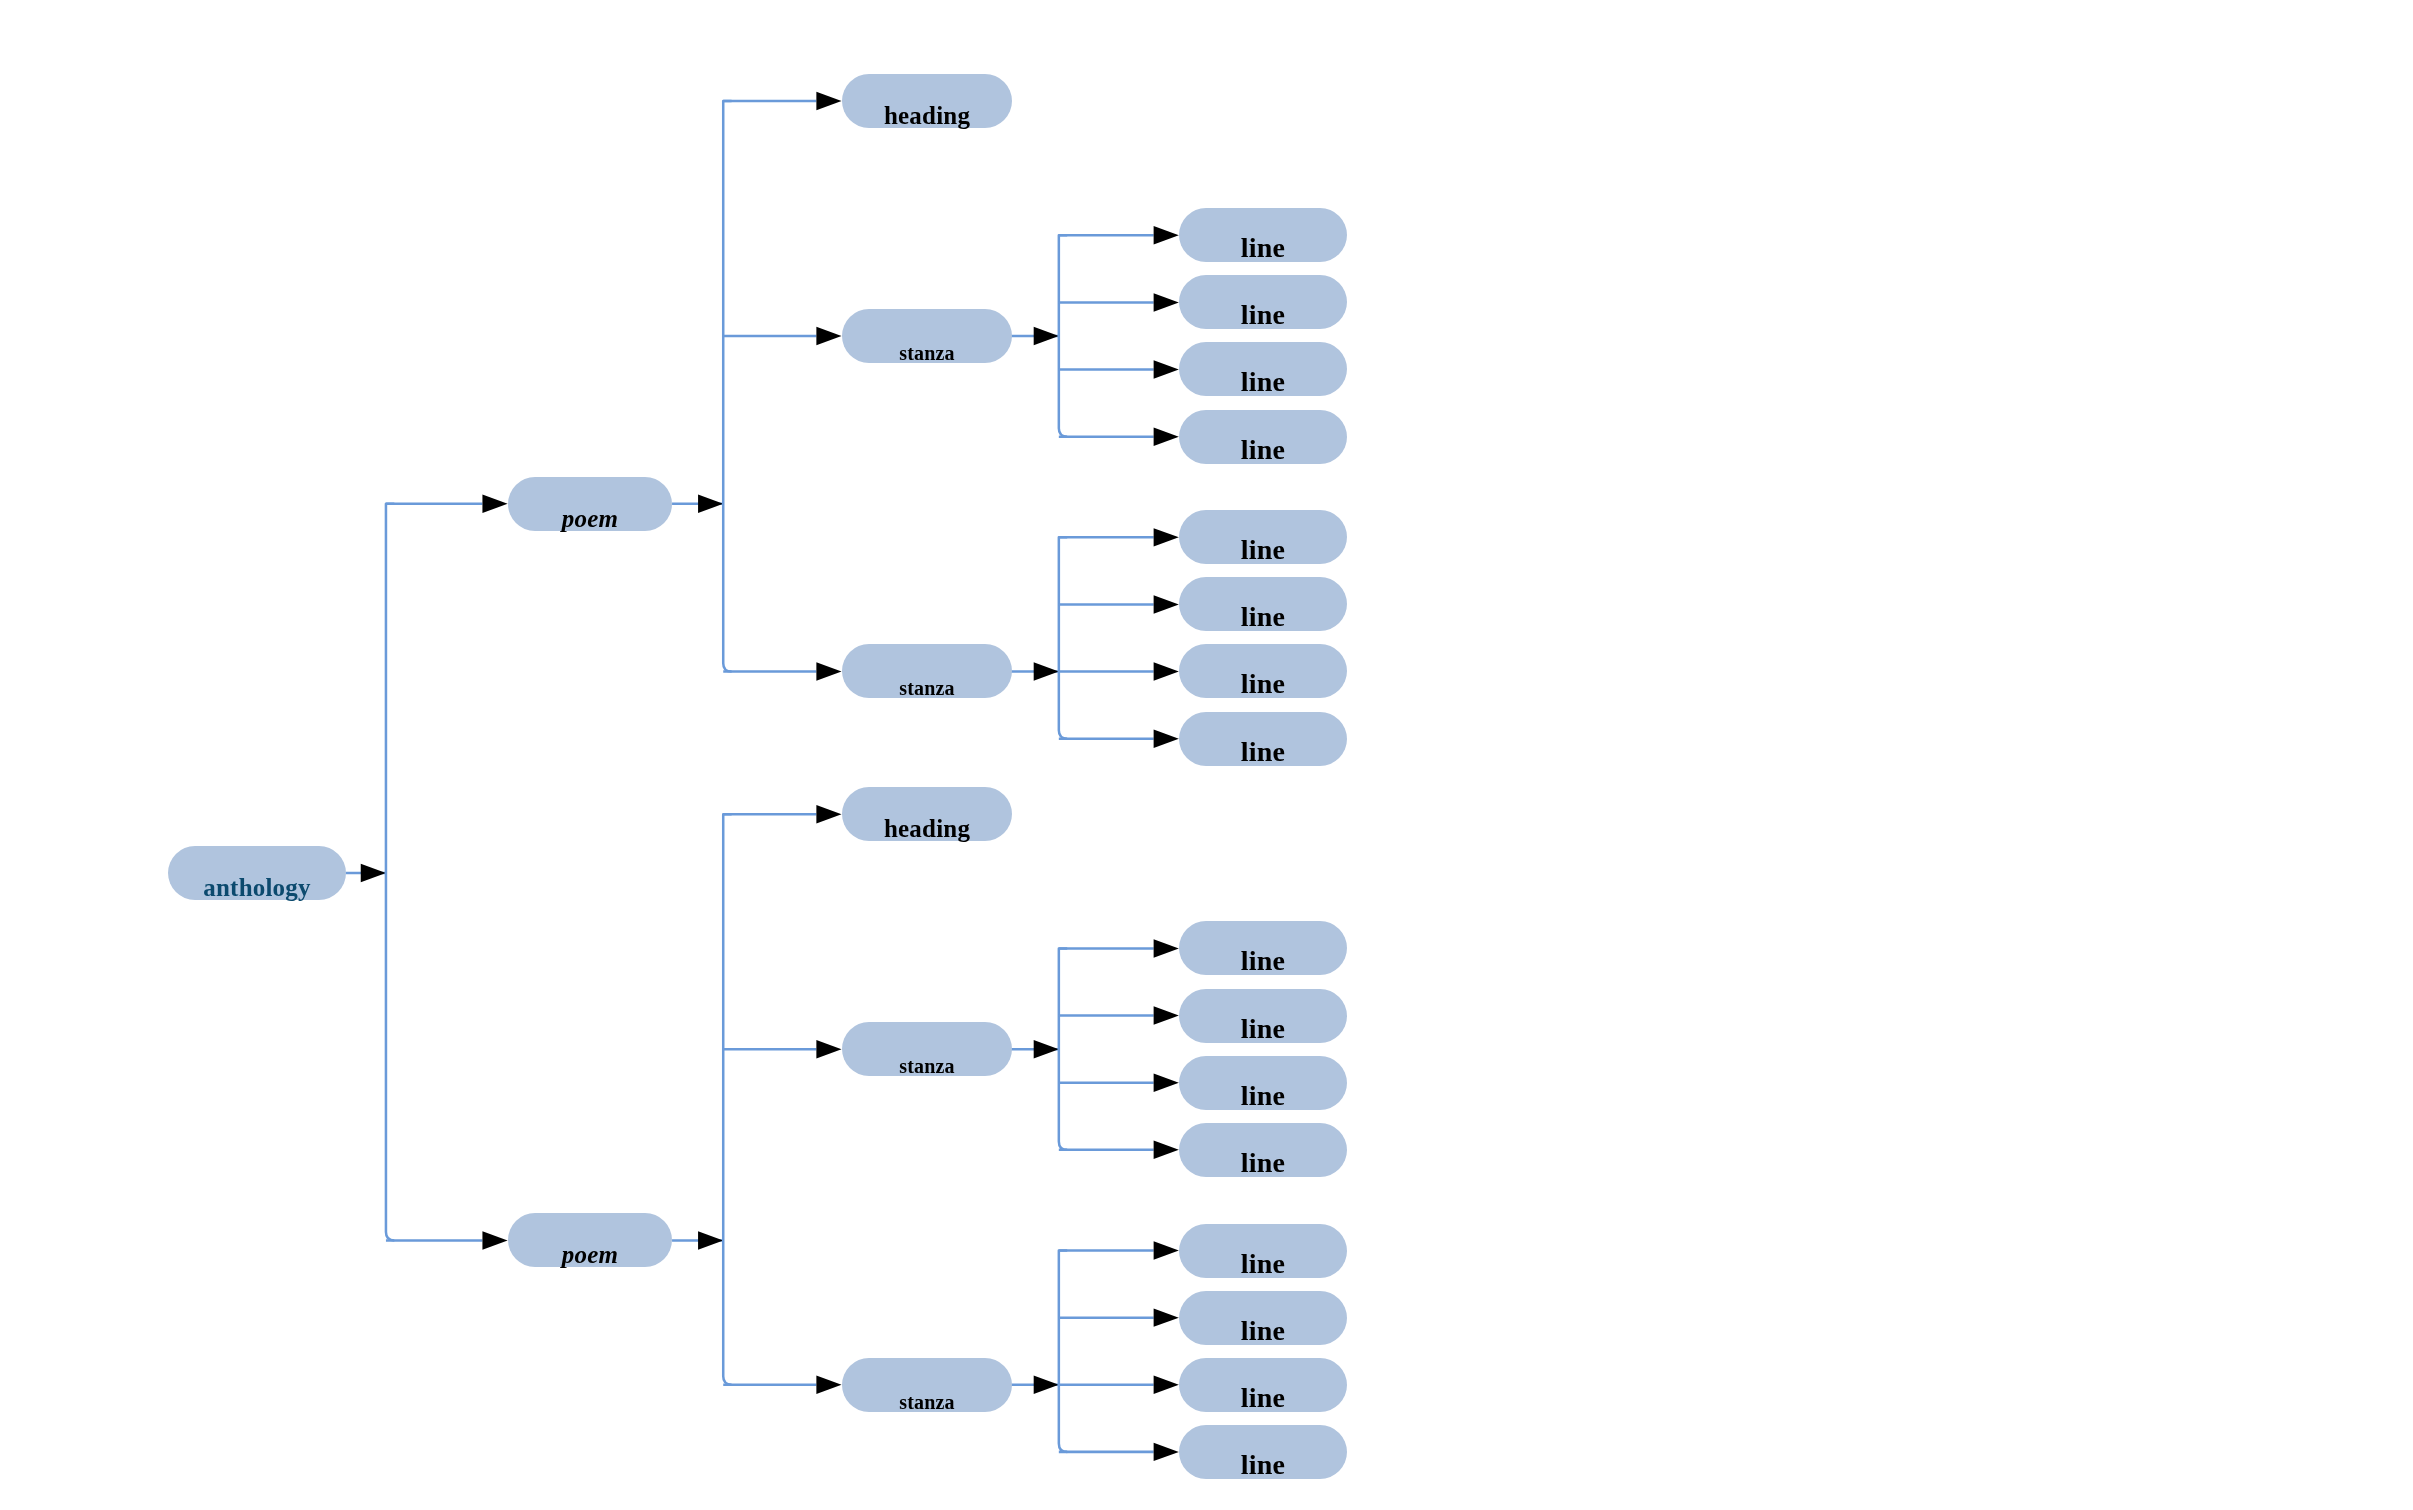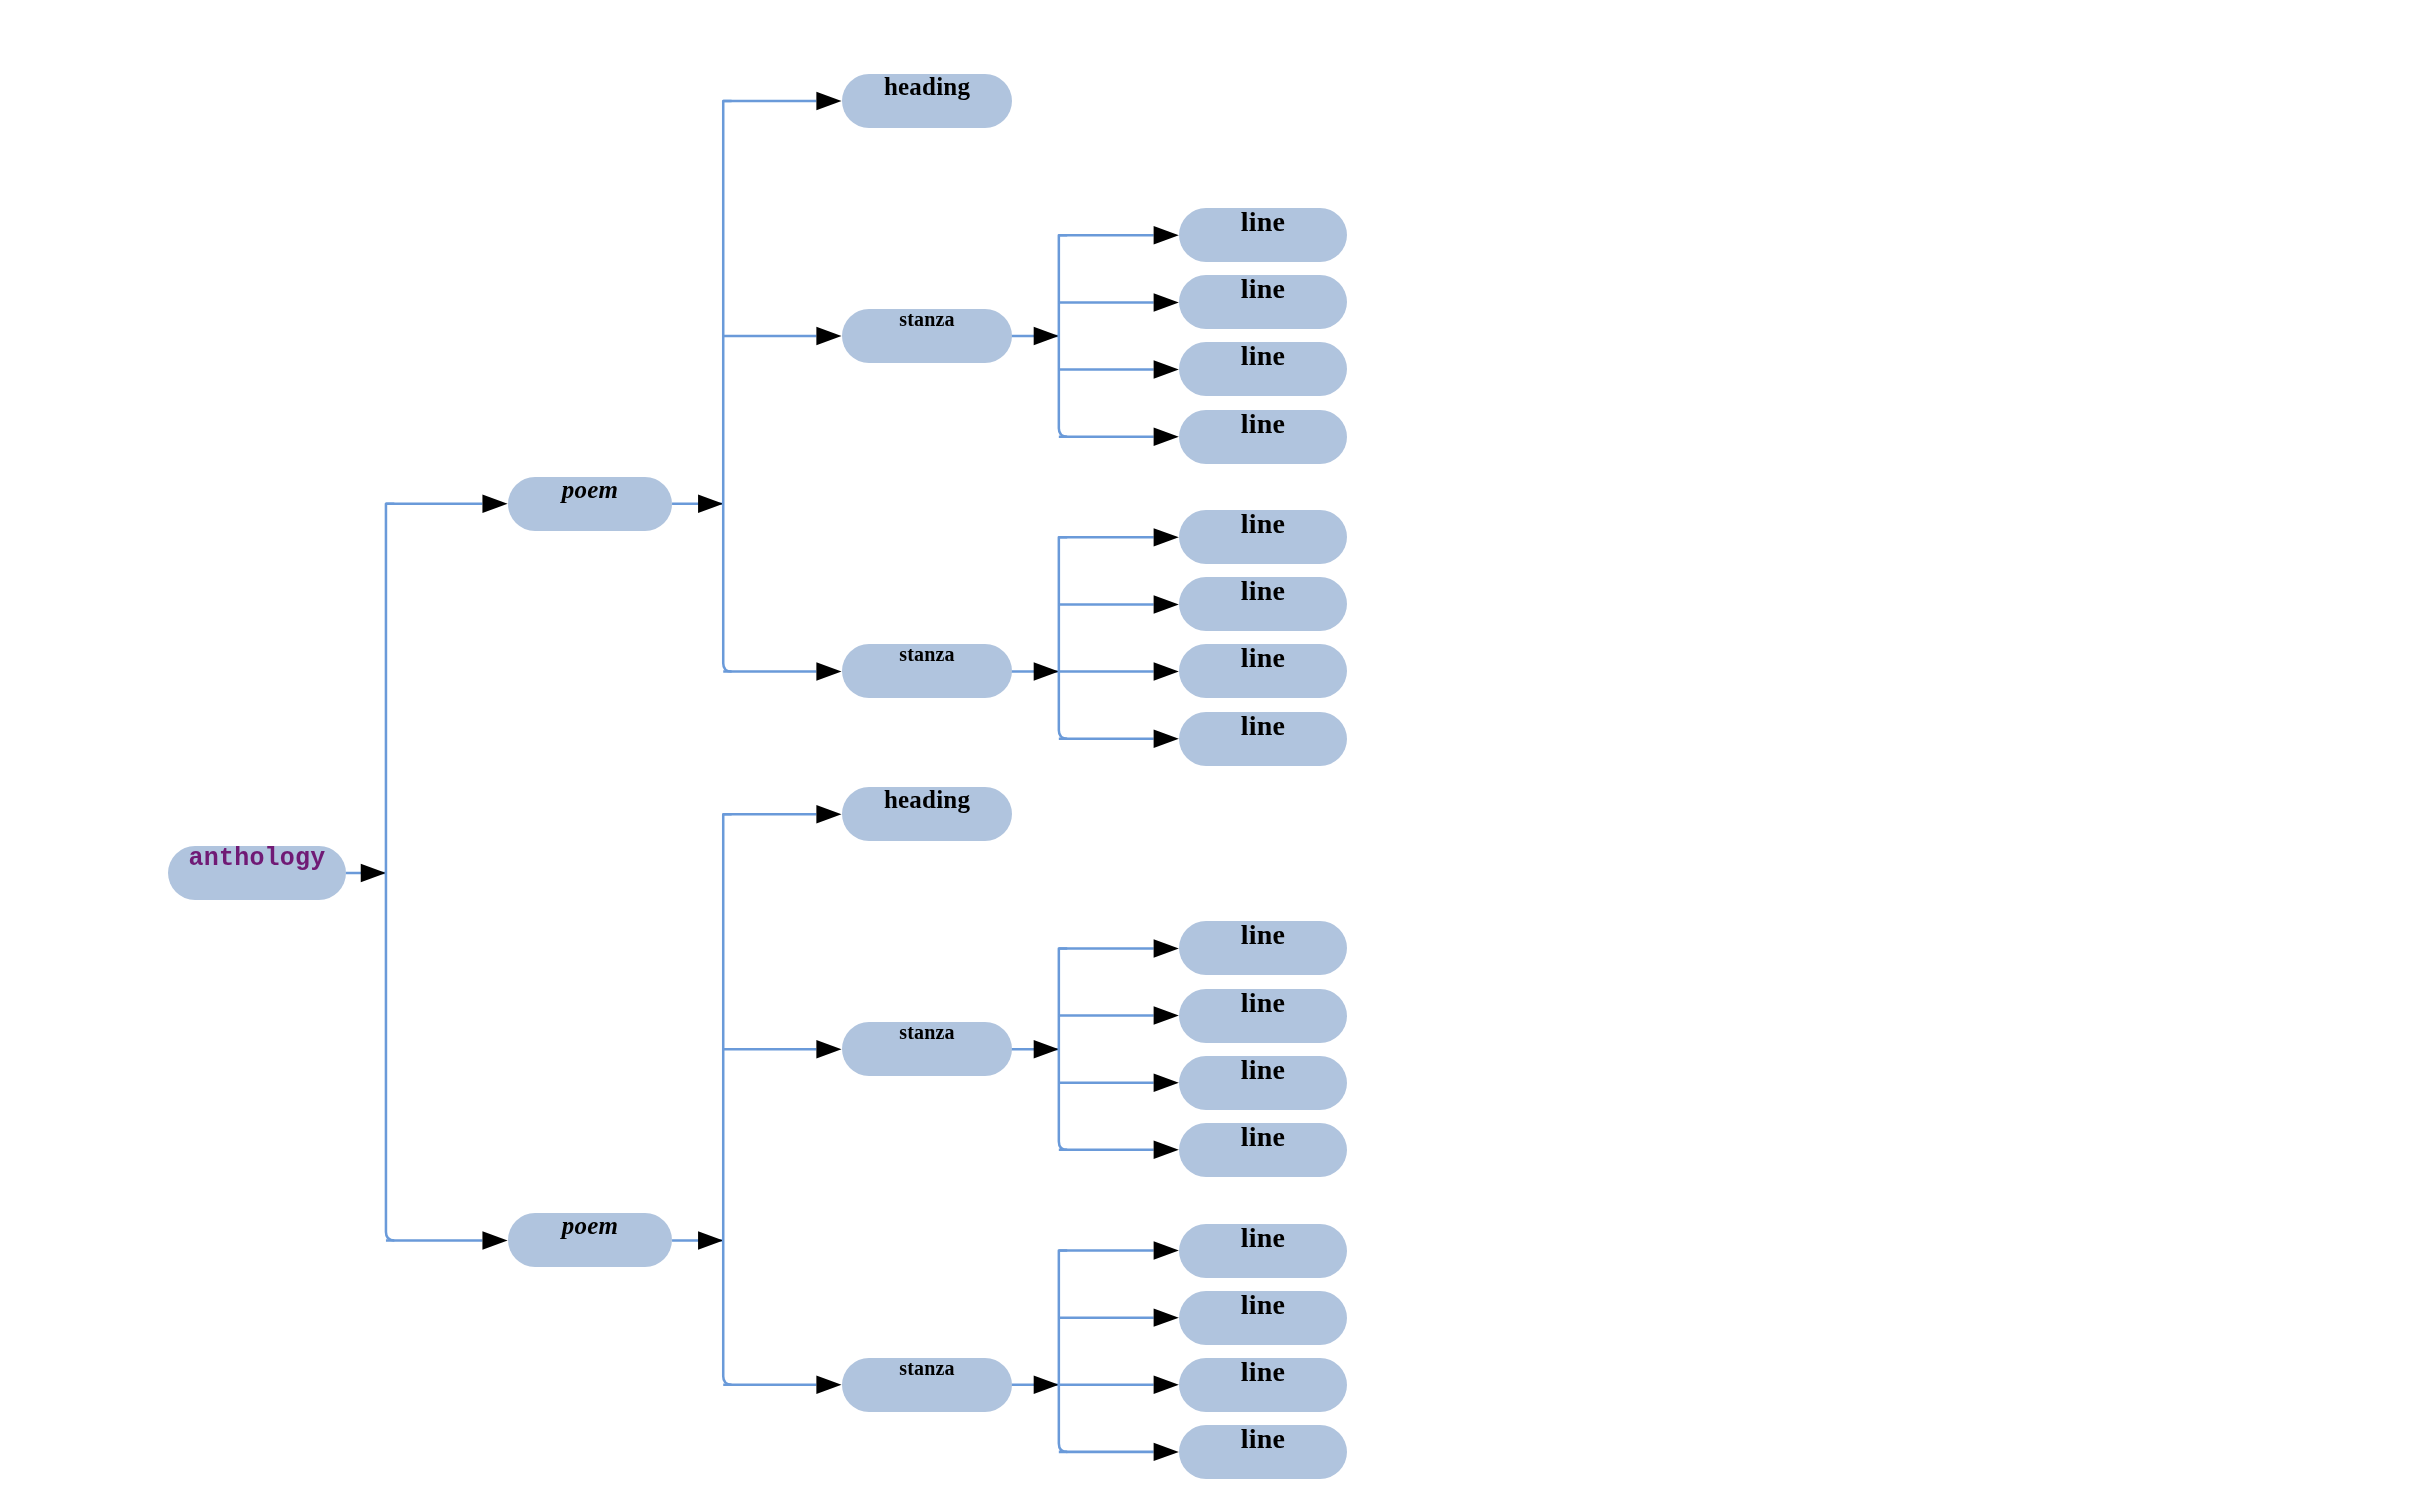--- a/index.html
+++ b/index.html
@@ -26,21 +26,21 @@
     pointer-events: none;
   }
   .node {
     position: absolute;
     box-sizing: border-box;
     background: #b0c4de;
     border-radius: 838px;
     color: #000000;
     font-weight: bold;
     display: flex;
-    align-items: flex-start;
+    align-items: flex-end;
     justify-content: center;
     line-height: 1;
     white-space: nowrap;
     user-select: none;
   }
   .node .label {
     display: block;
     letter-spacing: 0.2px;
   }
   .n-anthology { font-size: 25px; }
@@ -118,21 +118,21 @@
       <path d="M 1262 1490 H 1375" fill="none" stroke="#6a9ad9" stroke-width="3" stroke-linecap="butt" stroke-linejoin="round"></path>
       <polygon points="1375,1479 1405,1490 1375,1501" fill="#000000"></polygon>
       <path d="M 1262 1570 H 1375" fill="none" stroke="#6a9ad9" stroke-width="3" stroke-linecap="butt" stroke-linejoin="round"></path>
       <polygon points="1375,1559 1405,1570 1375,1581" fill="#000000"></polygon>
       <path d="M 1262 1650 H 1375" fill="none" stroke="#6a9ad9" stroke-width="3" stroke-linecap="butt" stroke-linejoin="round"></path>
       <polygon points="1375,1639 1405,1650 1375,1661" fill="#000000"></polygon>
       <path d="M 1262 1730 H 1375" fill="none" stroke="#6a9ad9" stroke-width="3" stroke-linecap="butt" stroke-linejoin="round"></path>
       <polygon points="1375,1719 1405,1730 1375,1741" fill="#000000"></polygon>
     </svg>
   <div id="node-layer">
-      <div class="node n-anthology" style="left: 168px; top: 846px; width: 178px; height: 54px; background: rgb(176, 196, 222); color: #701a75; font-family: Liberation Mono, monospace;">
+      <div class="node n-anthology" style="left: 168px; top: 846px; width: 178px; height: 54px; background: rgb(176, 196, 222); color: #0c4a6e;">
         <span class="label">anthology</span>
       </div>
       <div class="node n-poem" style="left: 508px; top: 477px; width: 164px; height: 54px; background: rgb(176, 196, 222); color: rgb(0, 0, 0);">
         <span class="label">poem</span>
       </div>
       <div class="node n-heading" style="left: 842px; top: 74px; width: 170px; height: 54px; background: rgb(176, 196, 222); color: rgb(0, 0, 0);">
         <span class="label">heading</span>
       </div>
       <div class="node n-stanza" style="left: 842px; top: 309px; width: 170px; height: 54px; background: rgb(176, 196, 222); color: rgb(0, 0, 0);">
         <span class="label">stanza</span>

